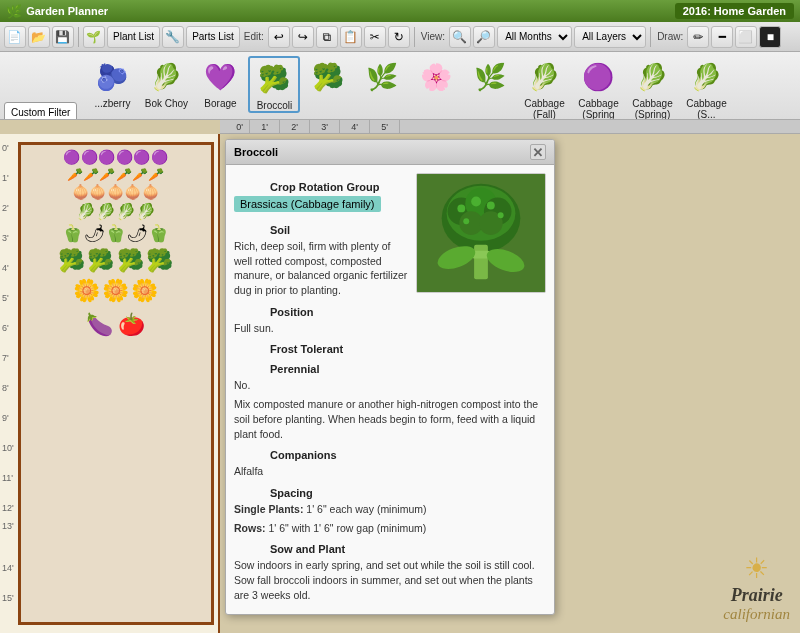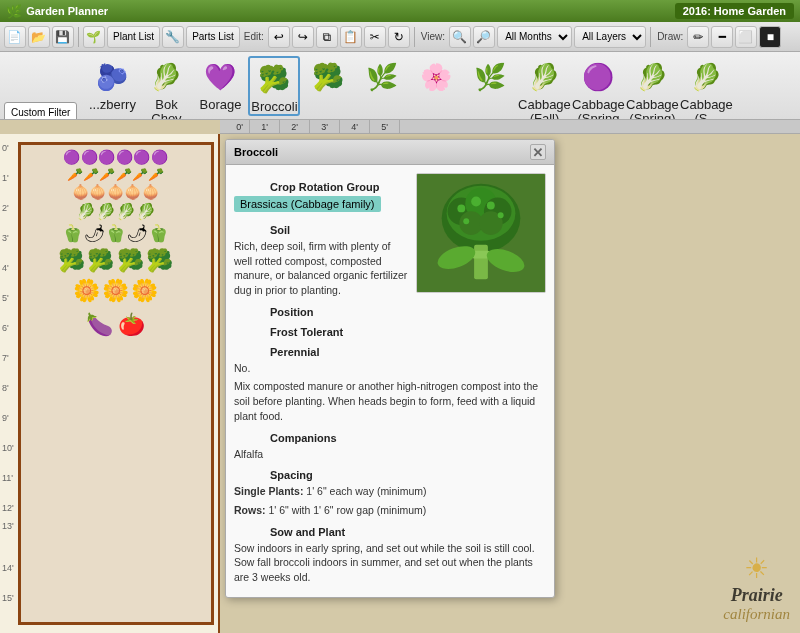--- a/index.html
+++ b/index.html
@@ -100,21 +100,21 @@
     }
     .plant-icon {
       width: 42px;
       height: 42px;
       display: flex;
       align-items: center;
       justify-content: center;
       font-size: 26px;
     }
     .plant-name {
-      font-size: 13px;
+      font-size: 10px;
       text-align: center;
       color: #222;
       line-height: 1.1;
     }
     .col-headers {
       display: flex;
       background: #c8c8c8;
       border-bottom: 1px solid #aaa;
       height: 14px;
     }
@@ -496,20 +496,21 @@
       
       <div class="info-section-title">Crop Rotation Group</div>
       <div class="info-highlight">Brassicas (Cabbage family)</div>
 
       
       <div class="info-section-title">Soil</div>
       <div class="info-text">Rich, deep soil, firm with plenty of well rotted compost, composted manure, or balanced organic fertilizer dug in prior to planting.</div>
 
       
       <div class="info-section-title">Position</div>
+      <div class="info-text">Full sun.</div>
 
       
       <div class="info-section-title">Frost Tolerant</div>
 
       
       <div class="info-section-title">Perennial</div>
       <div class="info-text">No.</div>
 
       
       <div class="info-text">Mix composted manure or another high-nitrogen compost into the soil before planting. When heads begin to form, feed with a liquid plant food.</div>

